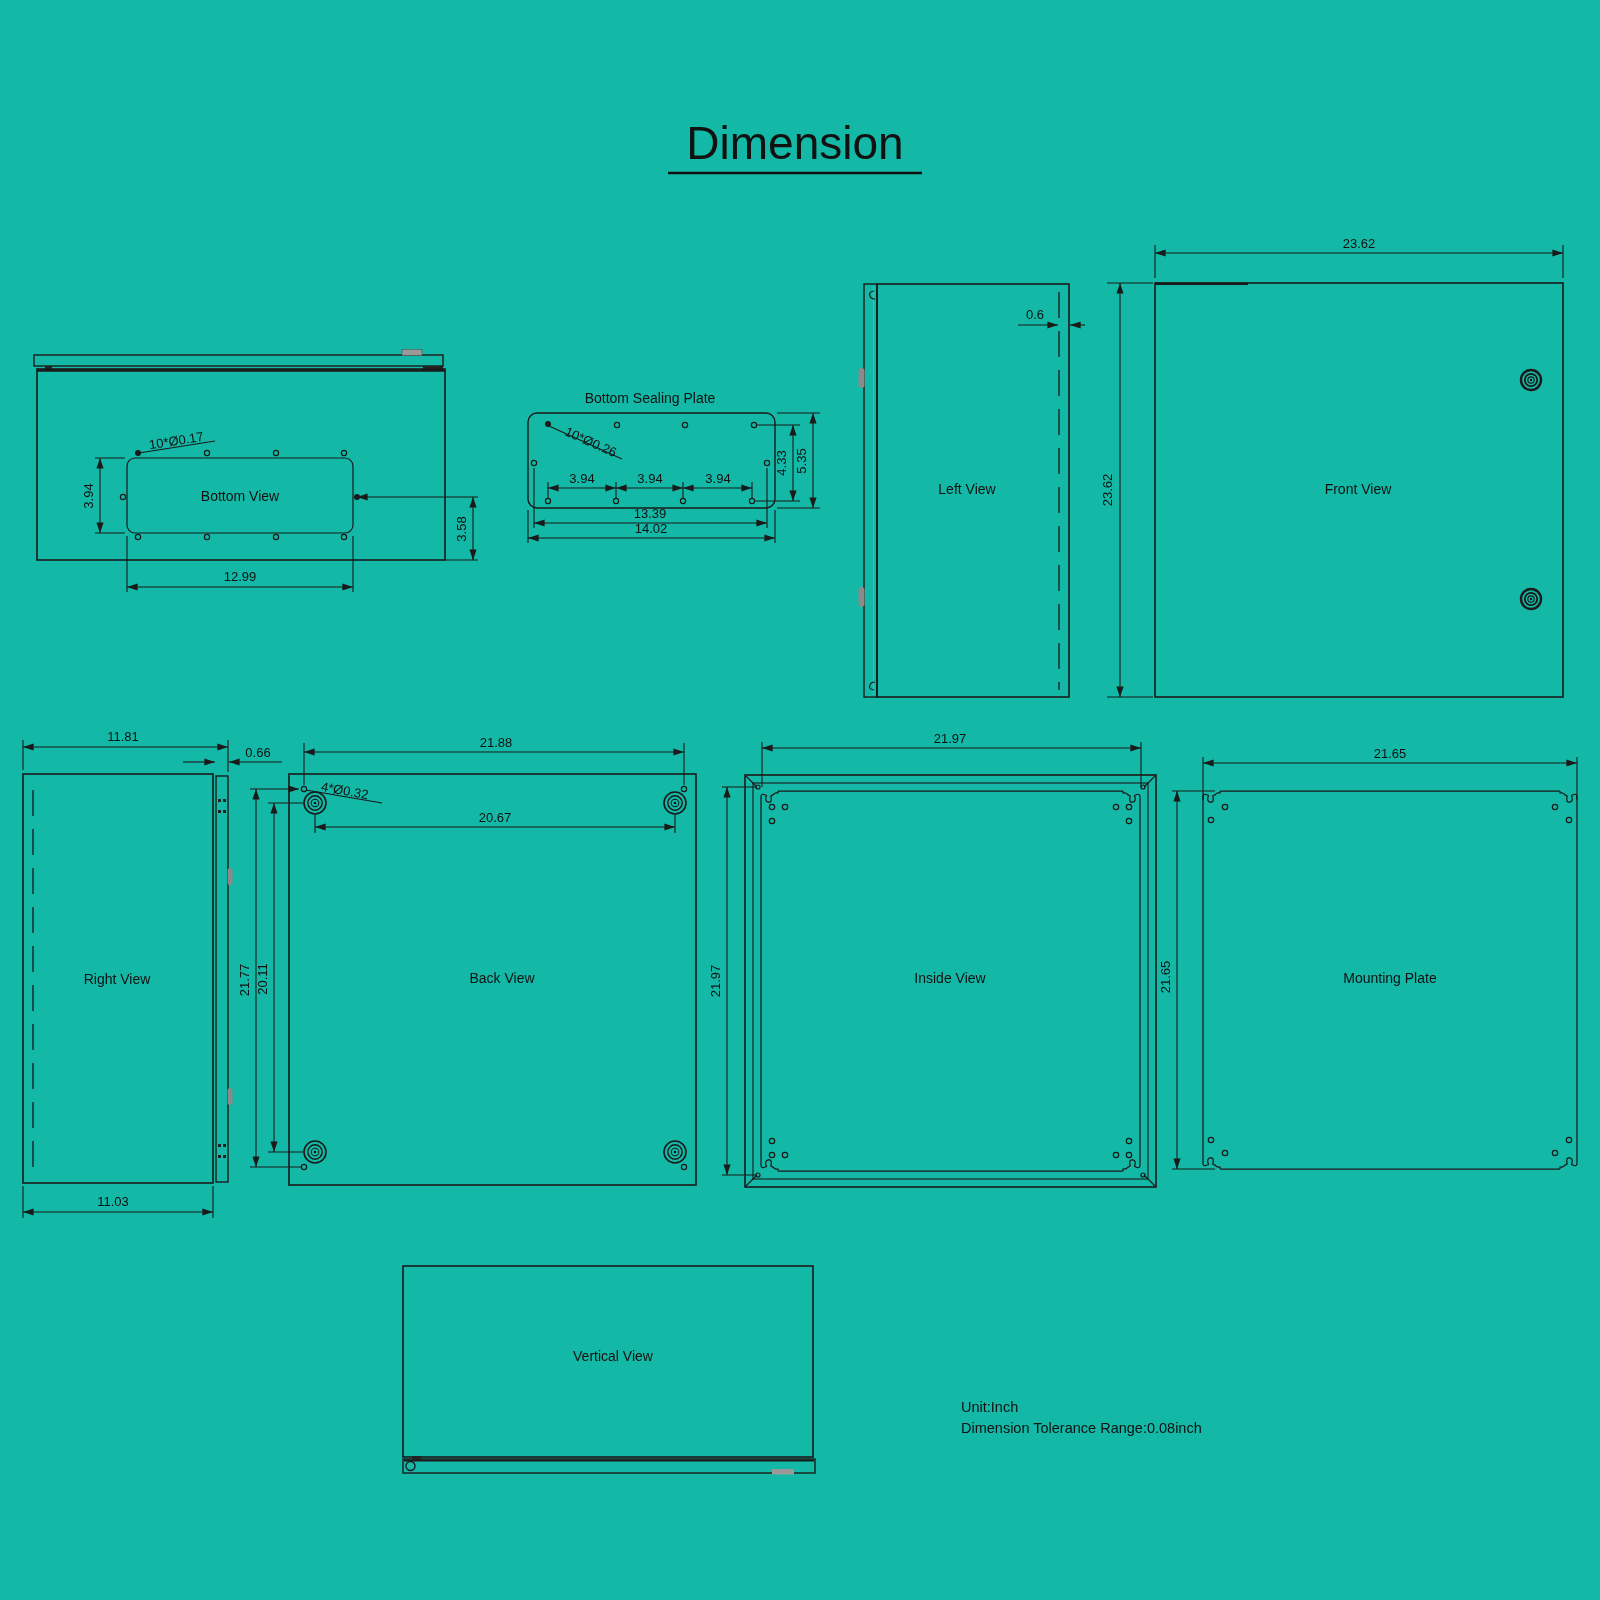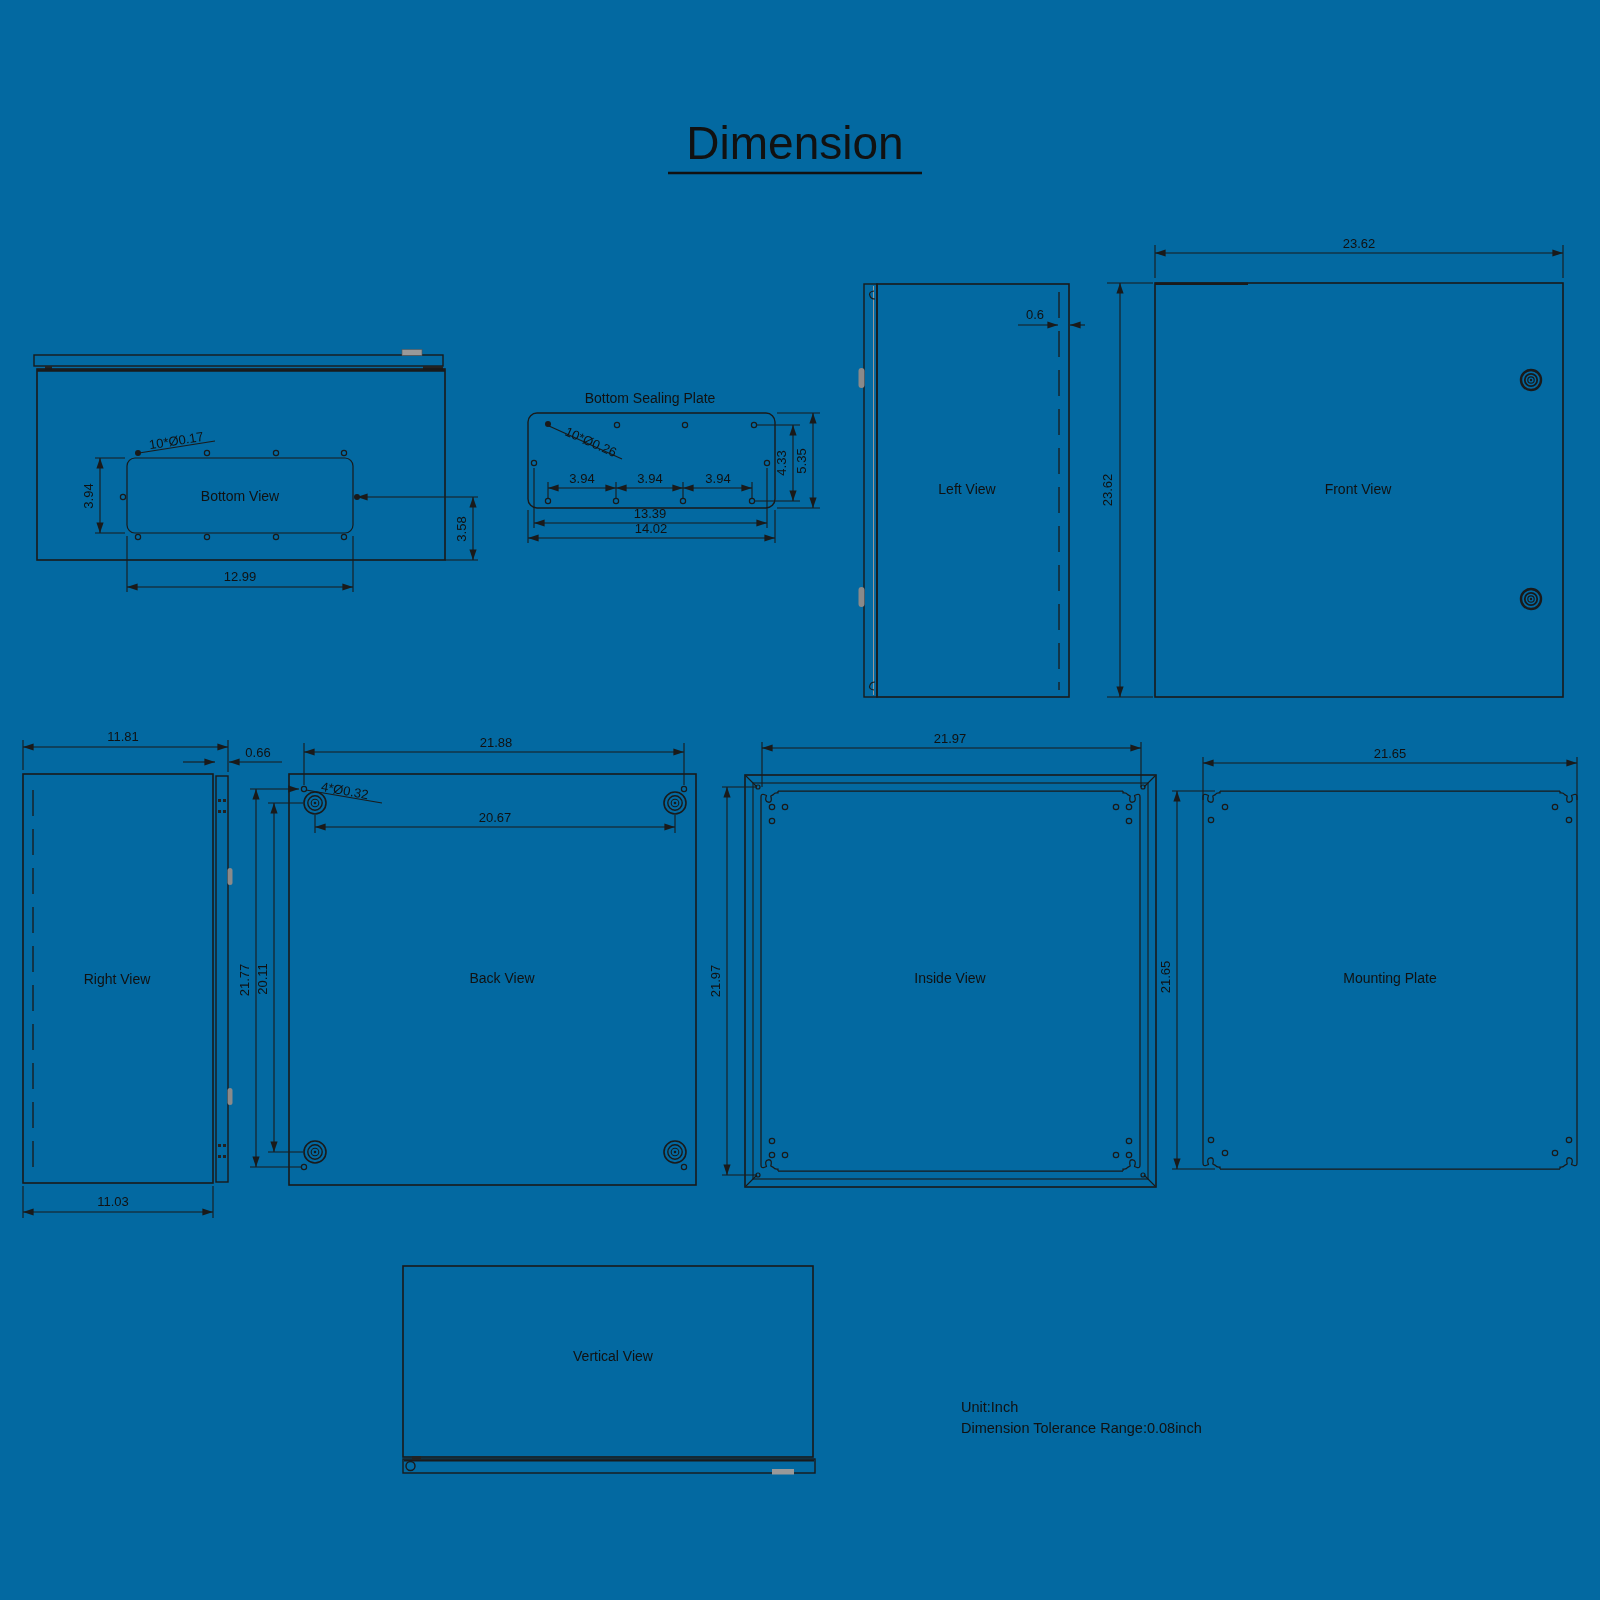--- a/index.html
+++ b/index.html
@@ -1,16 +1,16 @@
 <!DOCTYPE html>
 <html><head>
 <meta charset="utf-8">
 <style>
   html,body{margin:0;padding:0;background:#ffffff;}
-  .canvas{position:relative;width:1600px;height:1600px;background:#0369a1;overflow:hidden;}
+  .canvas{position:relative;width:1600px;height:1600px;background:#14b8a6;overflow:hidden;}
   svg{display:block;}
   .ol{fill:none;stroke:#1a1a1a;stroke-width:1.6;}
   .ol14{fill:none;stroke:#1a1a1a;stroke-width:1.4;}
   .ol12{fill:none;stroke:#1a1a1a;stroke-width:1.2;}
   .dim{fill:none;stroke:#1a1a1a;stroke-width:1.1;}
   .cl{fill:none;stroke:#1a1a1a;stroke-width:1.3;stroke-dasharray:26 13;}
   .pl{fill:none;stroke:#1a1a1a;stroke-width:1.25;stroke-linejoin:round;}
   .hole{fill:none;stroke:#1a1a1a;stroke-width:1.2;}
   .fdot{fill:#1a1a1a;stroke:none;}
   .gray{fill:#999999;stroke:#555555;stroke-width:0.6;}

